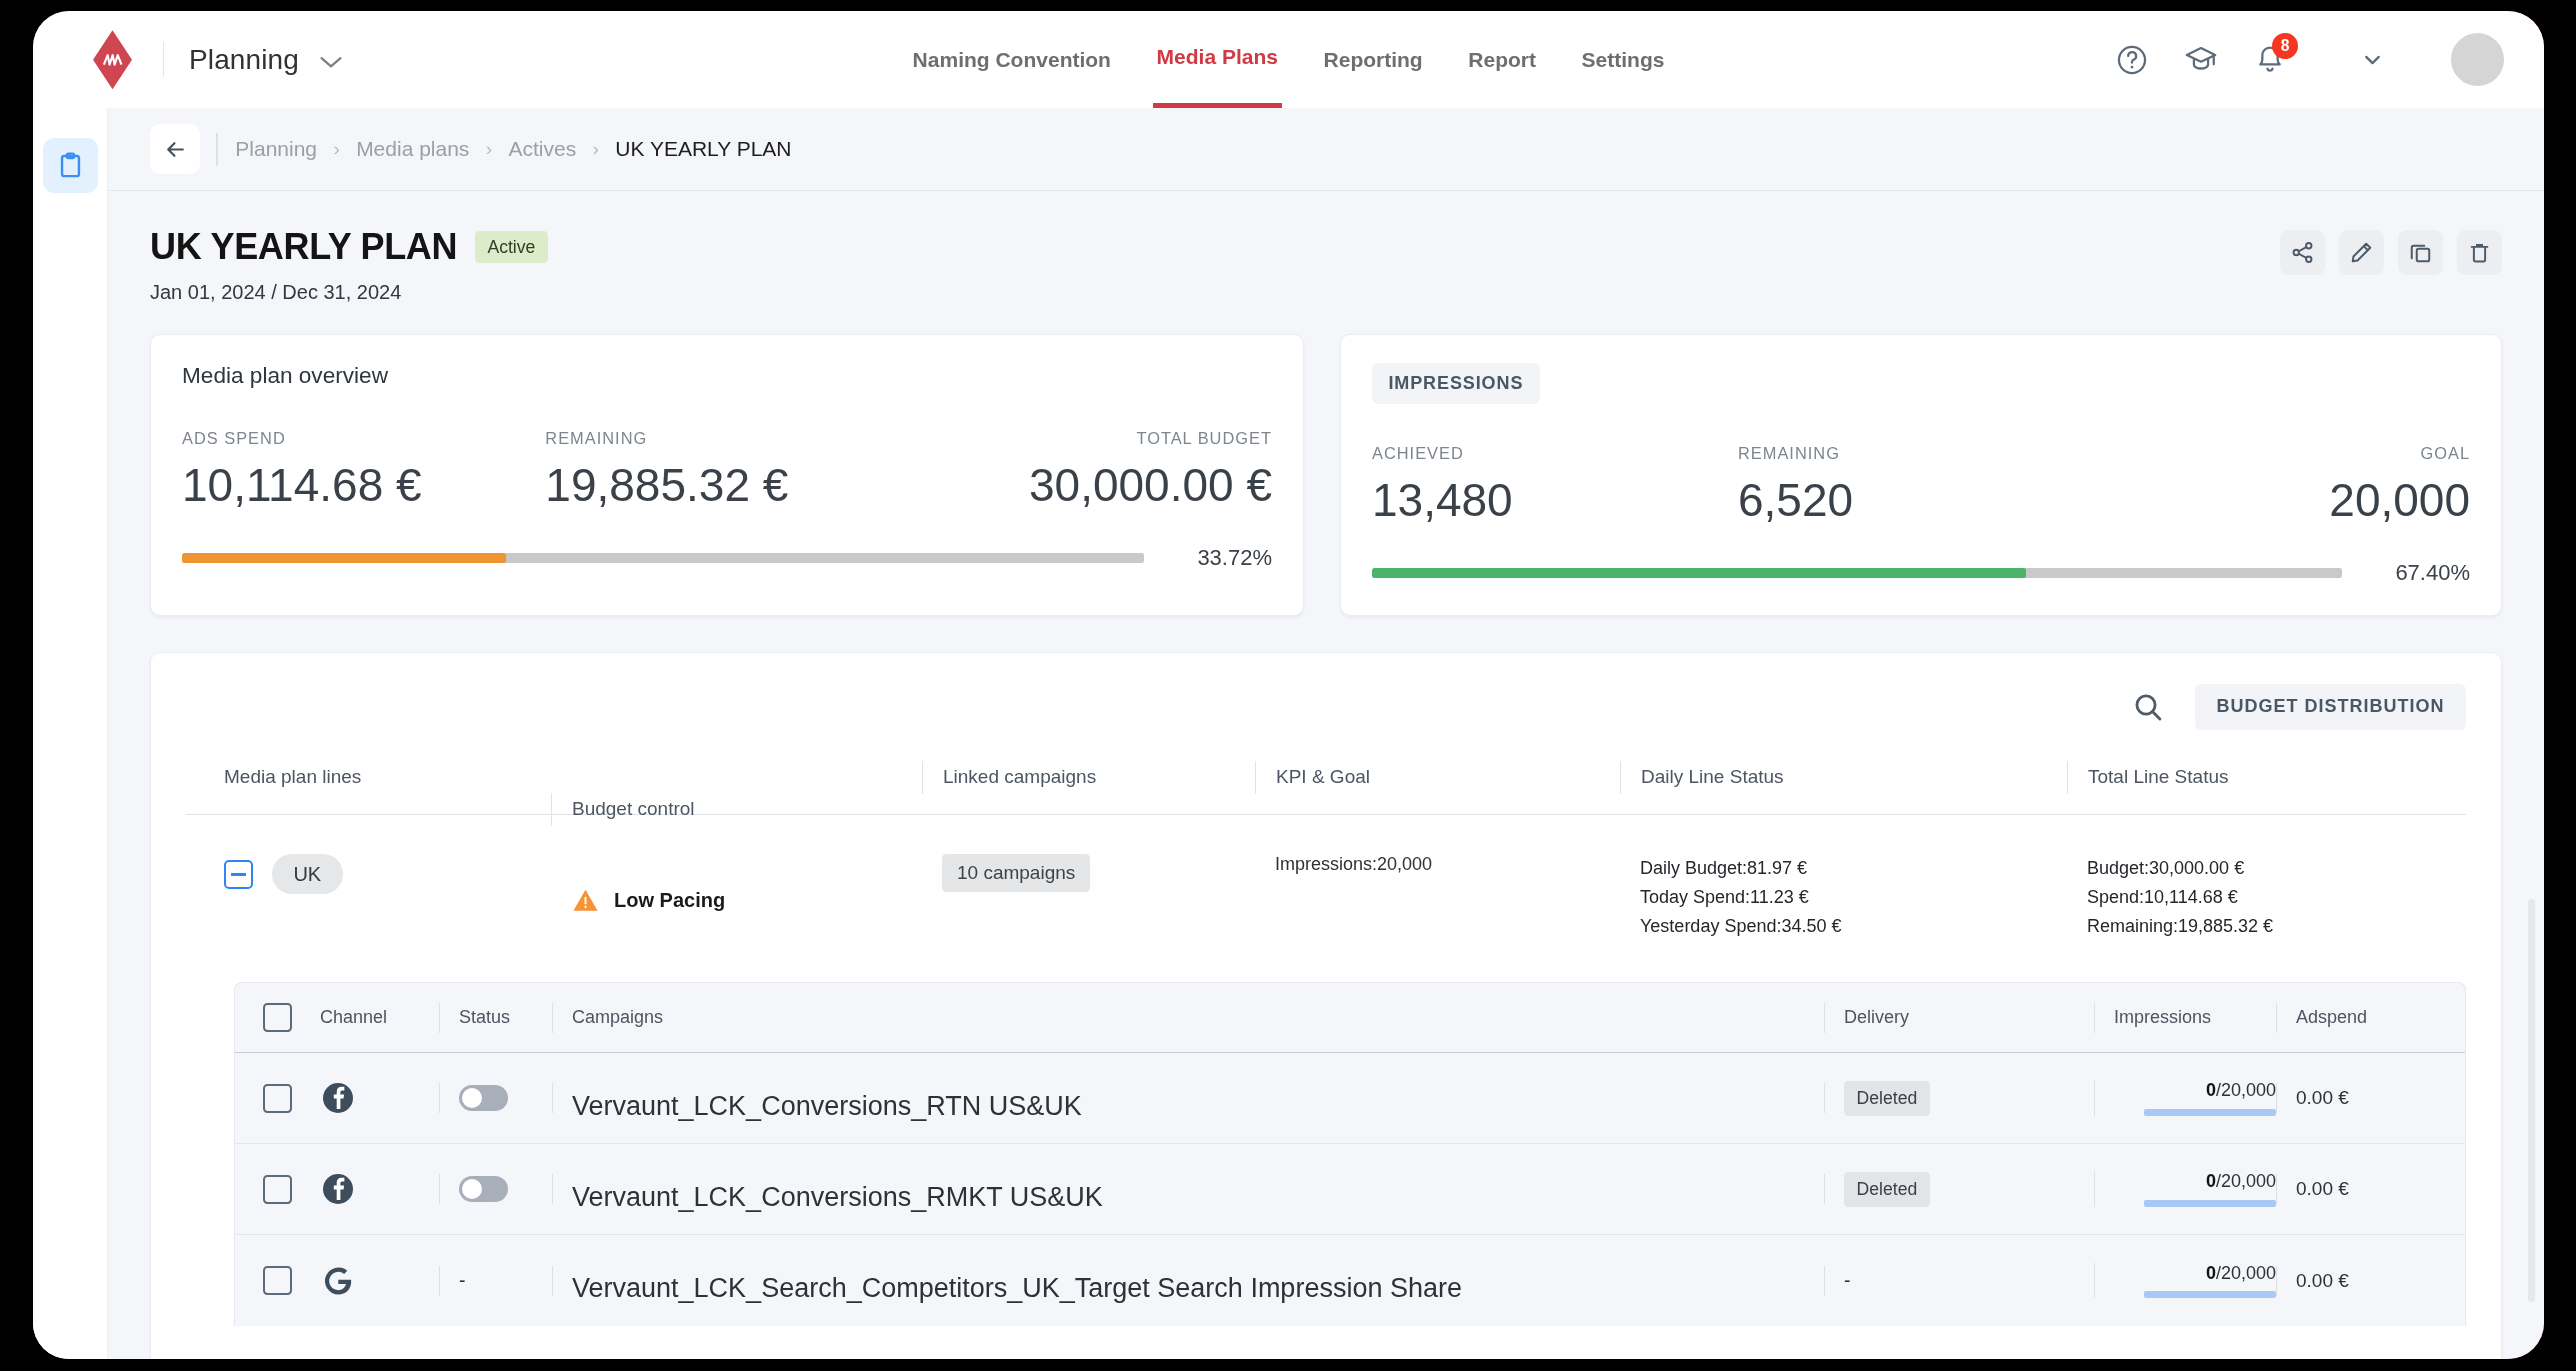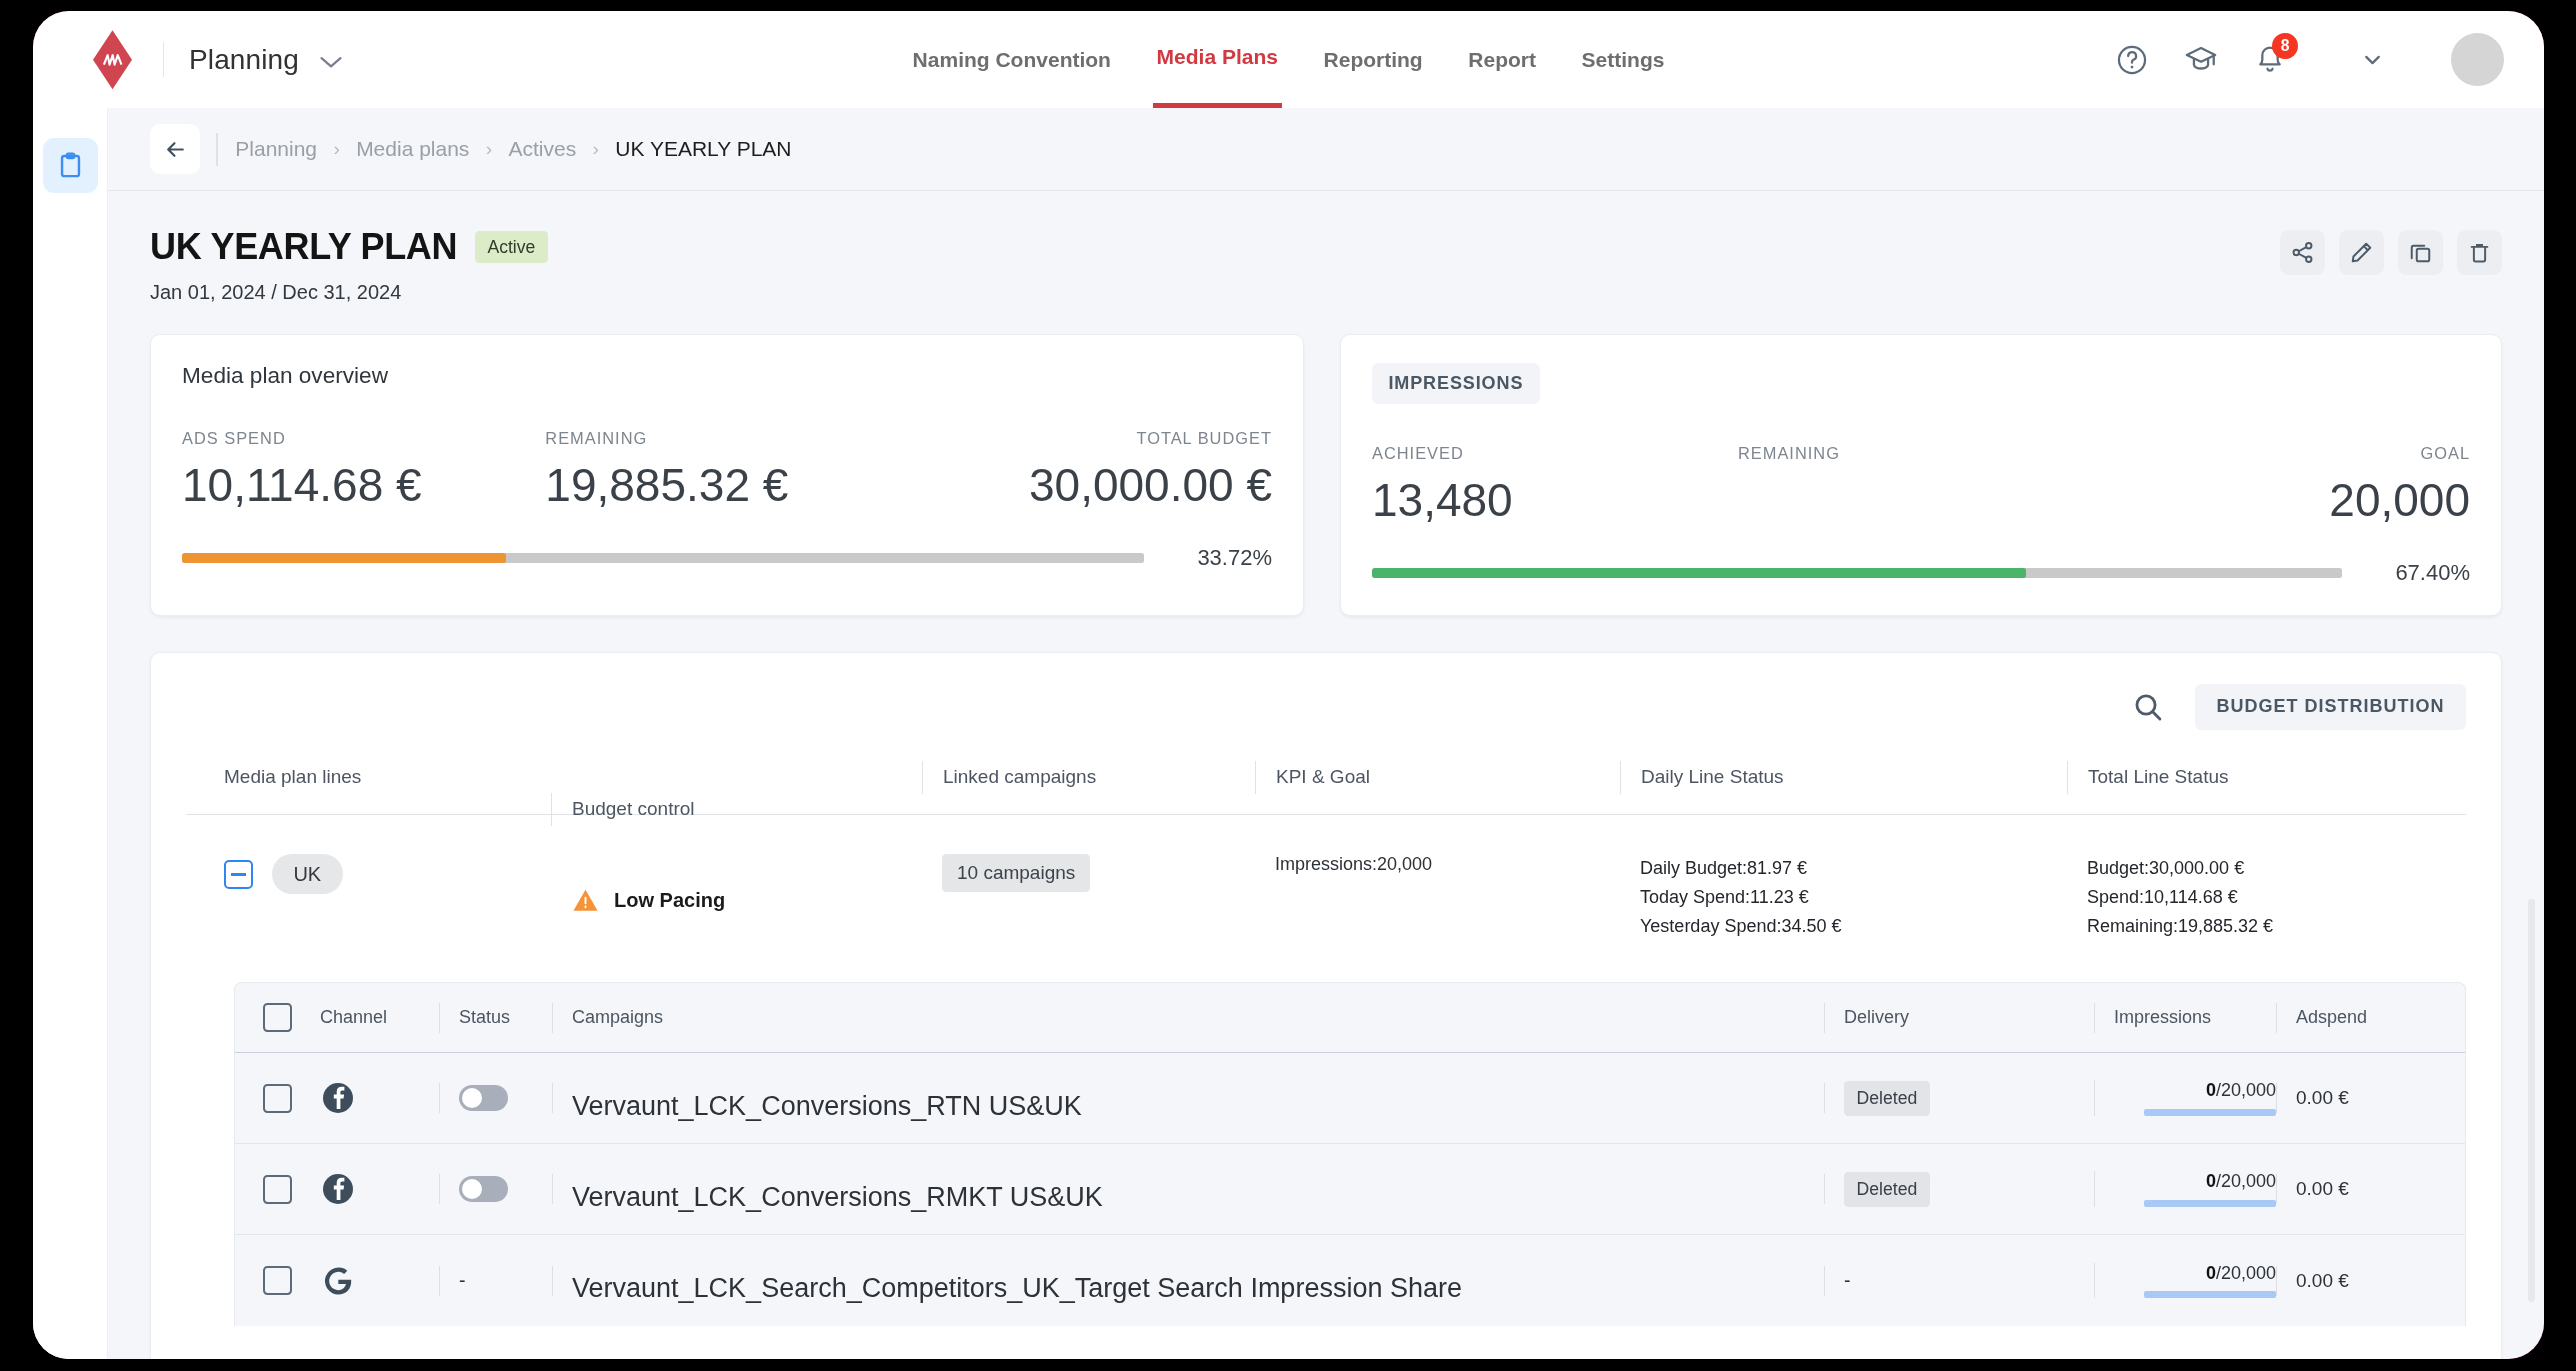--- a/index.html
+++ b/index.html
@@ -464,20 +464,21 @@
 
         <div class="card right">
           <div class="chip-impressions">IMPRESSIONS</div>
           <div class="metrics">
             <div class="metric m1">
               <div class="metric-label">ACHIEVED</div>
               <div class="metric-value">13,480</div>
             </div>
             <div class="metric m2">
               <div class="metric-label">REMAINING</div>
+              <div class="metric-value">6,520</div>
             </div>
             <div class="metric m3">
               <div class="metric-label">GOAL</div>
               <div class="metric-value">20,000</div>
             </div>
           </div>
           <div class="bar-row">
             <div class="bar-track">
               <div class="bar-fill" id="impr-fill" style="width: 67.4%; background: rgb(76, 179, 106);"></div>
             </div>

